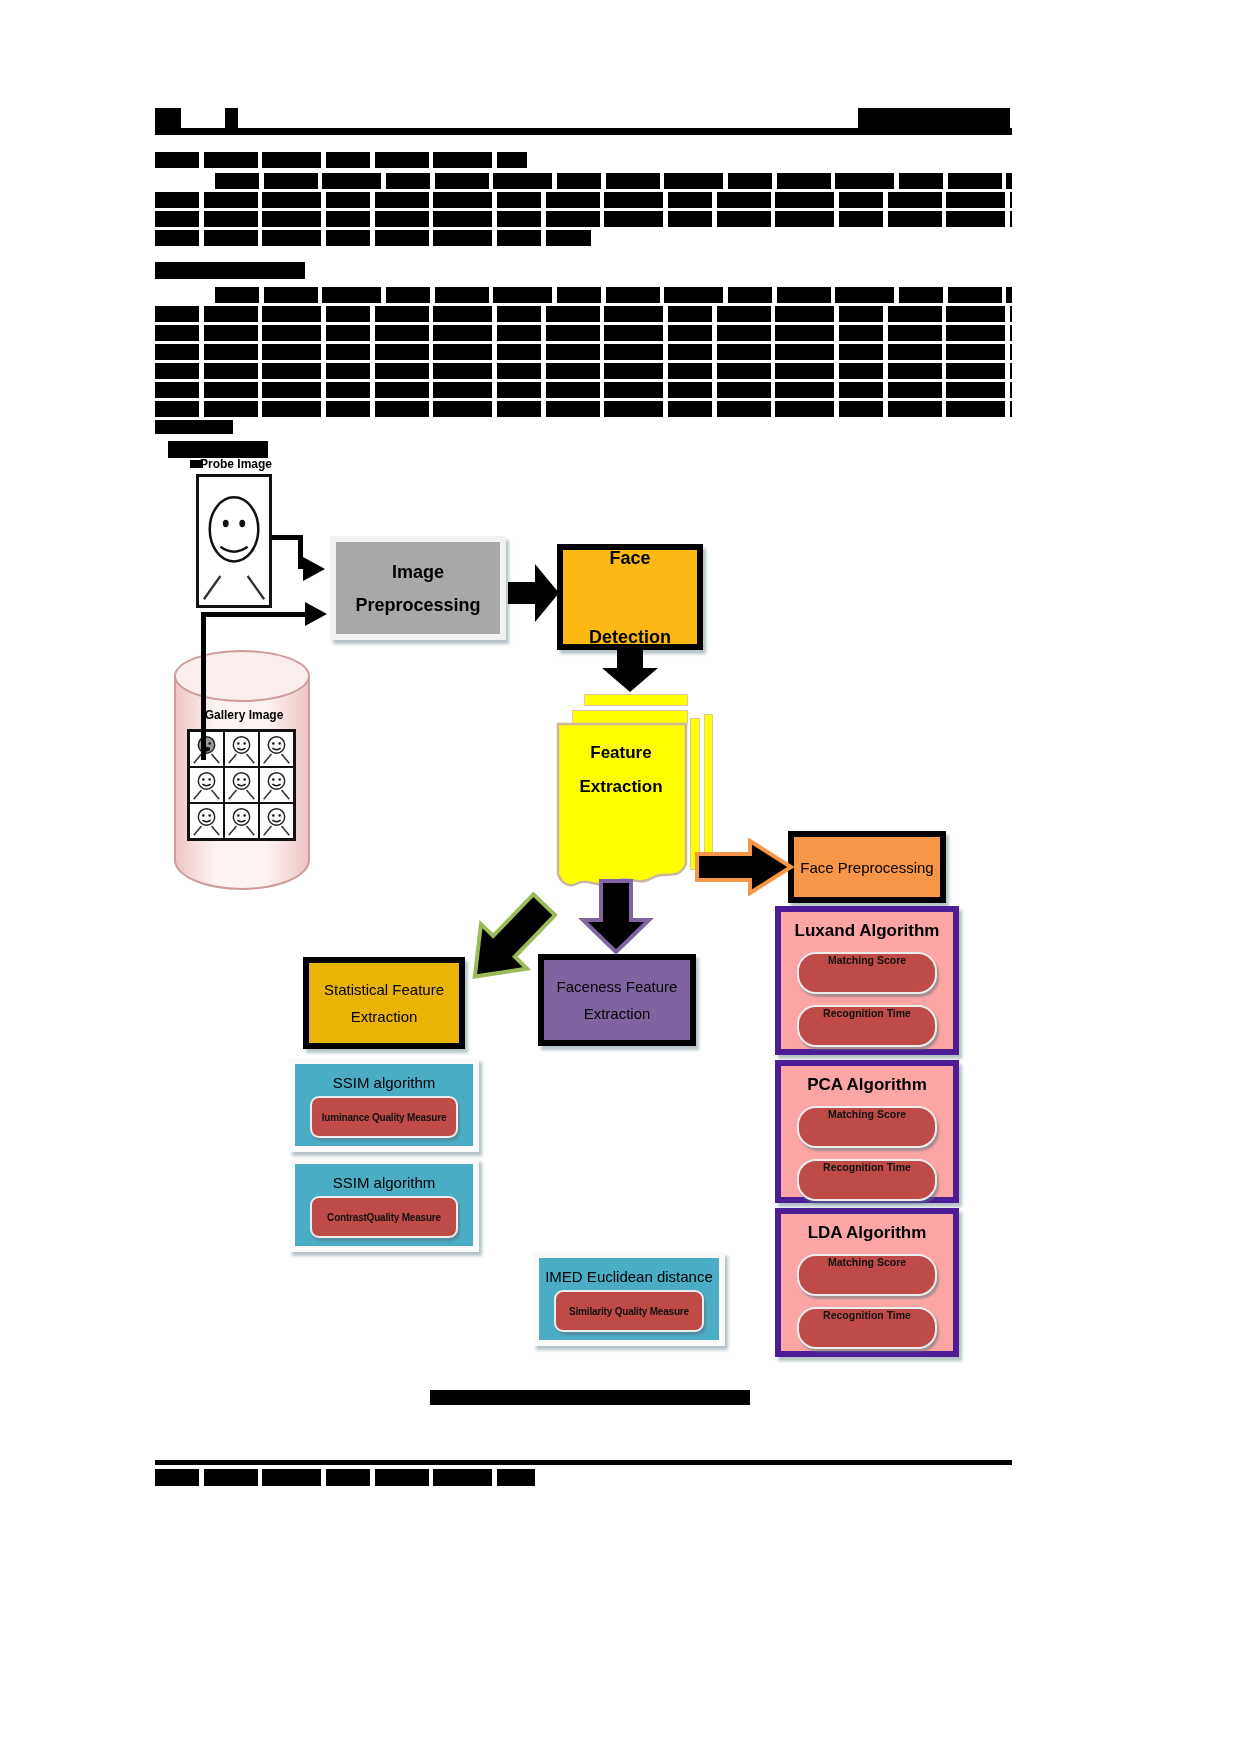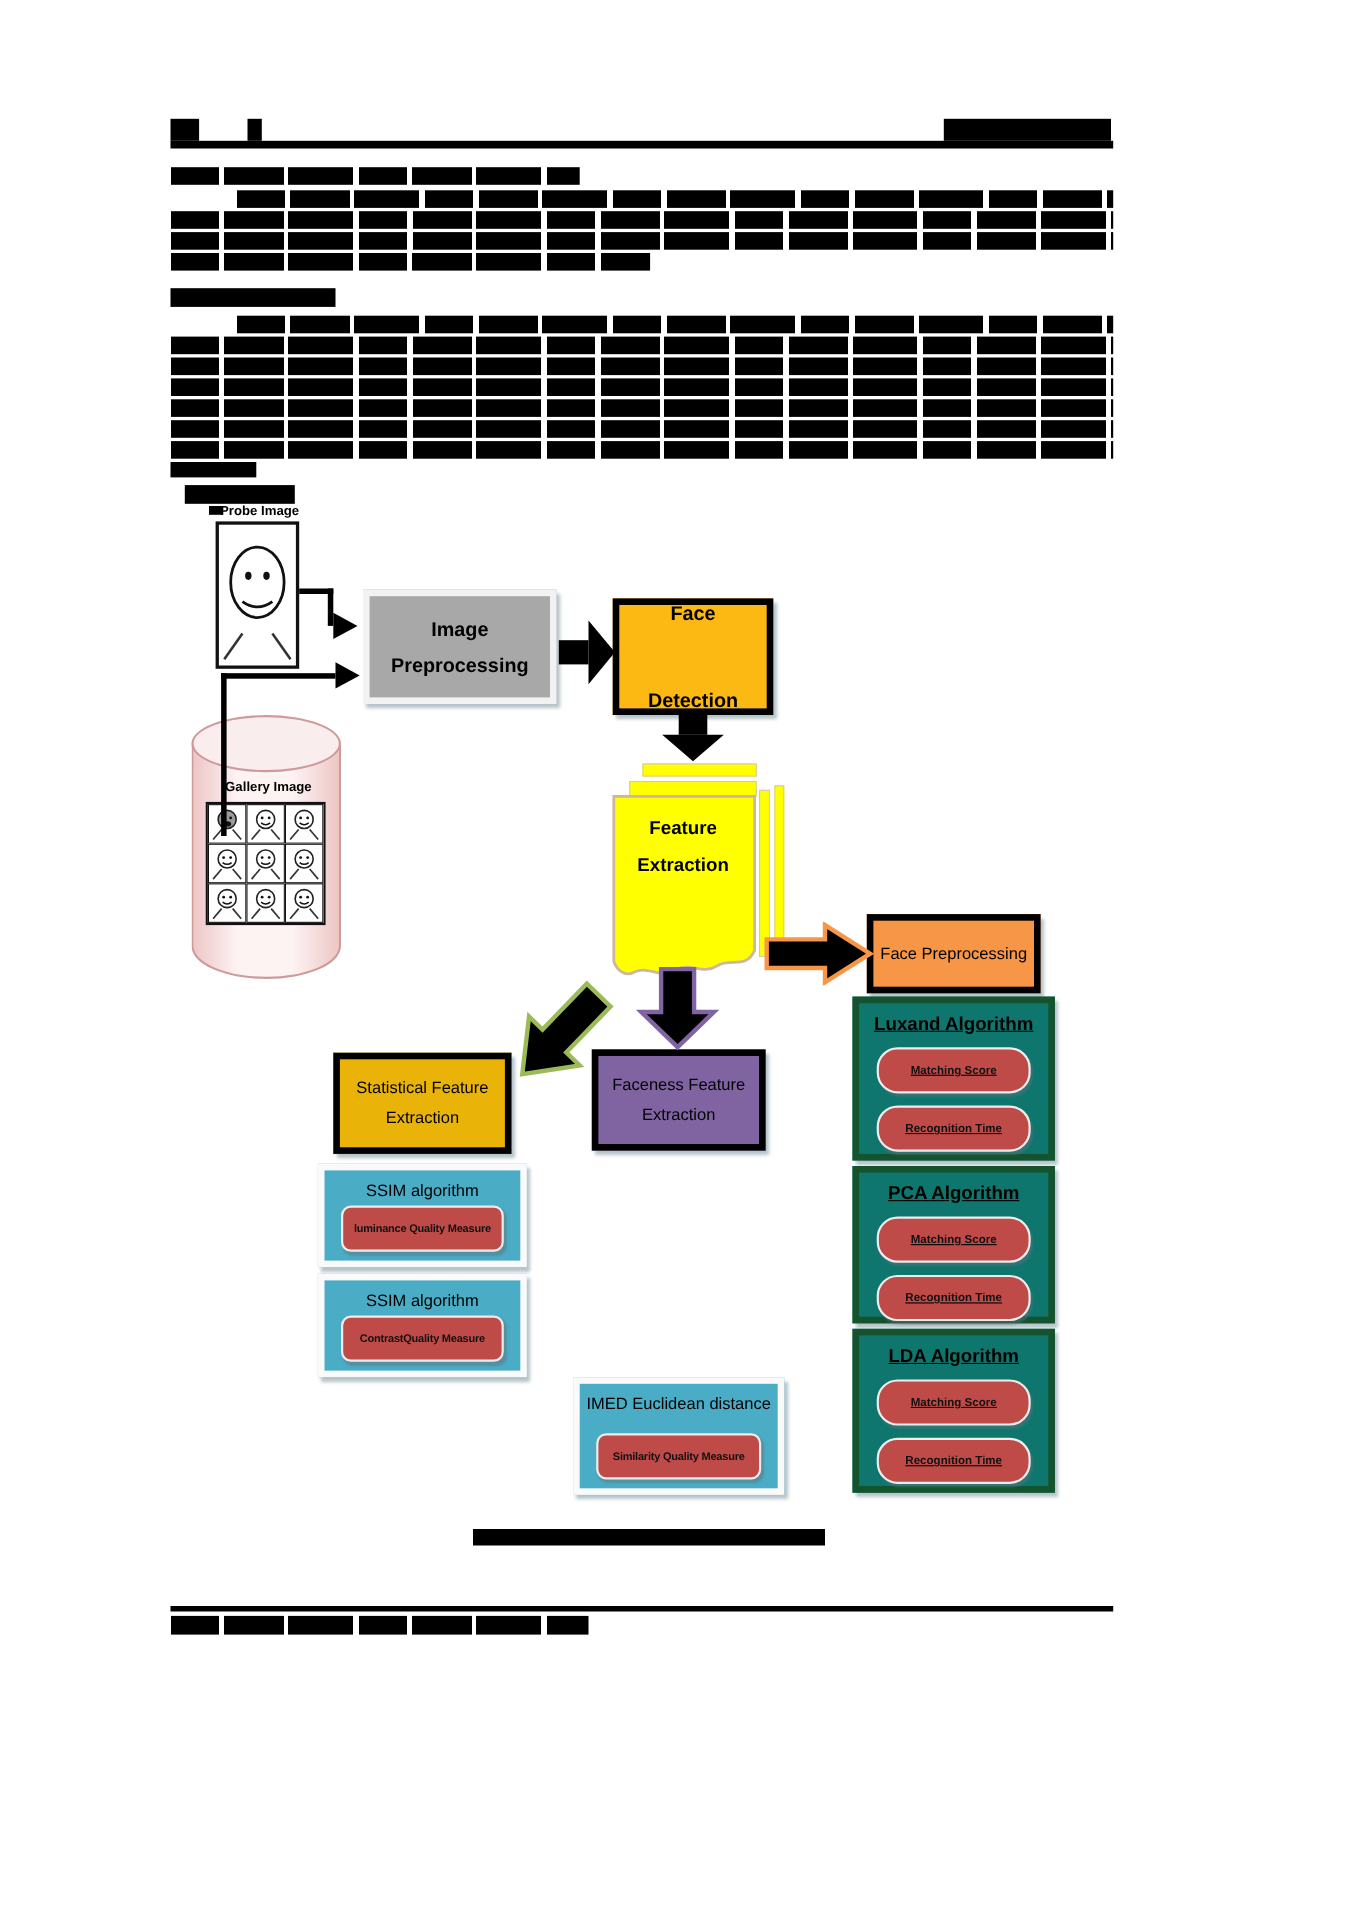--- a/index.html
+++ b/index.html
@@ -32,26 +32,26 @@
   .bbox{position:absolute;background:#4bacc6;border:6px solid #fafafa;
         box-shadow:3px 4px 3px rgba(120,145,155,.55);box-sizing:border-box;}
   .btitle{margin-top:10px;text-align:center;font-size:15px;}
   .pill{position:absolute;left:15px;right:15px;bottom:8px;height:38px;
         background:#be4b48;border:2px solid #ededed;border-radius:9px;
         box-shadow:2px 3px 2px rgba(90,115,125,.5);
         display:flex;align-items:center;justify-content:center;
         font-size:10px;font-weight:bold;color:#111;letter-spacing:-0.2px;text-align:center;}
 
   
-  .rbox{position:absolute;background:#0f766e;border:6px solid #14532d;
-        box-shadow:3px 4px 3px rgba(120,145,155,.55);box-sizing:border-box;text-decoration:underline;}
+  .rbox{position:absolute;background:#fca5a5;border:6px solid #4c1d95;
+        box-shadow:3px 4px 3px rgba(120,145,155,.55);box-sizing:border-box;}
   .rtitle{margin-top:9px;text-align:center;font-size:17px;font-weight:bold;}
   .rpill{margin:11px 16px 0 16px;height:38px;background:#be4b48;border:2px solid #ededed;
          border-radius:19px;box-shadow:2px 3px 2px rgba(90,115,125,.5);
-         display:flex;align-items:center;justify-content:center;
+         display:flex;justify-content:center;
          font-size:10.5px;font-weight:bold;color:#111;}
 
   
   .conn{position:absolute;background:#000;z-index:6;}
   .tri-right{position:absolute;width:0;height:0;z-index:6;
              border-top:12px solid transparent;border-bottom:12px solid transparent;
              border-left:22px solid #000;}
   .arrow-svg{position:absolute;z-index:5;}
 
   
@@ -296,21 +296,21 @@
     <div class="btitle">SSIM algorithm</div>
     <div class="pill">
       <span>ContrastQuality Measure</span>
     </div>
   </div>
 
   <div class="frame purplebg two-line" style="left:538px;top:954px;width:158px;height:92px;">
     <div>Faceness Feature</div>
     <div>Extraction</div>
   </div>
-  <div class="bbox" style="left:521px;top:1252px;width:192px;height:107px;">
+  <div class="bbox" style="left:533px;top:1252px;width:192px;height:94px;">
     <div class="btitle">IMED Euclidean distance</div>
     <div class="pill">
       <span>Similarity Quality Measure</span>
     </div>
   </div>
 
   <div class="rbox" style="left:775px;top:906px;width:184px;height:149px;">
     <div class="rtitle">Luxand Algorithm</div>
     <div class="rpill">
       <span>Matching Score</span>

